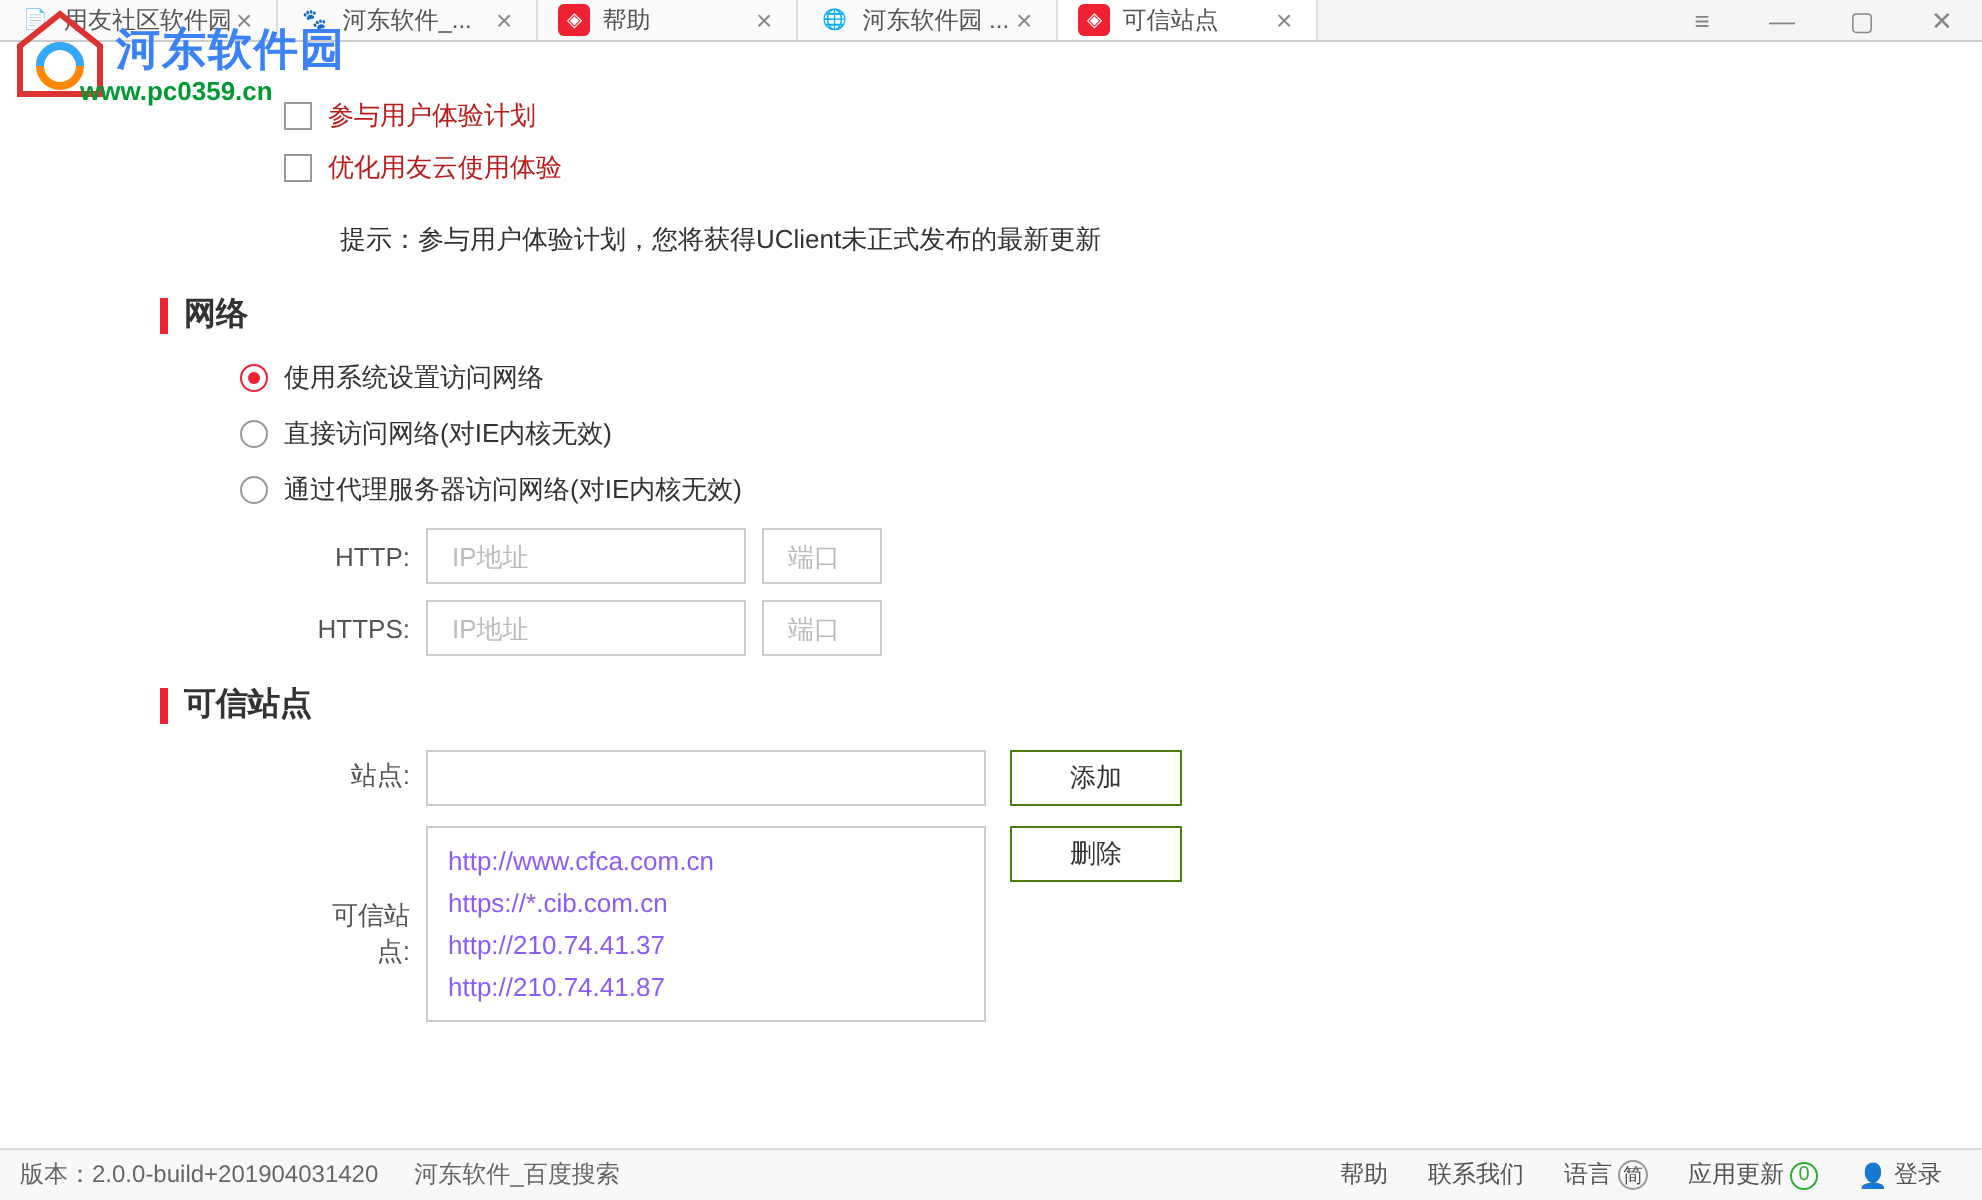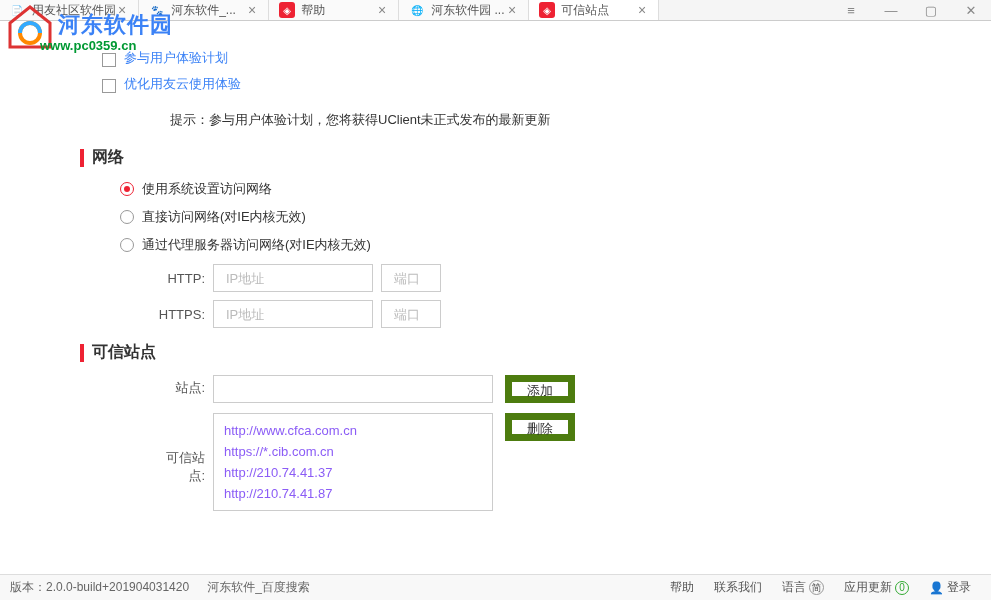--- a/index.html
+++ b/index.html
@@ -9,38 +9,38 @@
 .watermark-text { position: absolute; top: 10px; left: 58px; z-index: 100; font-size: 22px; font-weight: bold; color: #3b82f6; letter-spacing: 1px; }
 .watermark-url { position: absolute; top: 38px; left: 40px; z-index: 100; font-size: 13px; font-weight: bold; color: #009933; }
 .tab-bar { display: flex; height: 21px; border-bottom: 1px solid #ccc; background: #f5f5f5; align-items: stretch; }
 .tab { display: flex; align-items: center; padding: 0 10px; border-right: 1px solid #ddd; min-width: 130px; font-size: 12px; color: #555; background: #fafafa; cursor: pointer; }
 .tab .ticon { width: 16px; height: 16px; margin-right: 6px; display: inline-flex; align-items: center; justify-content: center; border-radius: 3px; font-size: 10px; }
 .tab .tclose { margin-left: auto; color: #888; font-size: 14px; padding: 0 2px; }
 .tab.active { background: #fff; }
 .window-controls { margin-left: auto; display: flex; align-items: center; }
 .window-controls .wbtn { width: 40px; height: 33px; display: flex; align-items: center; justify-content: center; color: #888; font-size: 13px; cursor: pointer; }
 .content { padding: 20px 40px 0 40px; height: 540px; overflow: hidden; }
-.row { margin: 8px 0 8px 62px; display: flex; align-items: flex-end; font-size: 13px; color: #3b82f6; }
+.row { margin: 8px 0 8px 102px; display: flex; align-items: center; font-size: 13px; color: #b91c1c; }
 .chk { width: 14px; height: 14px; border: 1px solid #999; margin-right: 8px; display: inline-block; }
 .tip { margin: 18px 0 18px 130px; font-size: 13px; color: #333; }
 .sec-head { display: flex; align-items: center; margin: 14px 0 12px 40px; }
 .sec-head .bar { width: 4px; height: 18px; background: #e23; margin-right: 8px; }
 .sec-head .st { font-size: 16px; font-weight: bold; color: #333; }
 .radio-row { margin: 10px 0 10px 80px; display: flex; align-items: center; font-size: 13px; color: #333; }
 .radio { width: 14px; height: 14px; border: 1px solid #999; border-radius: 50%; margin-right: 8px; display: inline-flex; align-items: center; justify-content: center; }
 .radio.sel { border-color: #e23; }
 .radio.sel::after { content: ""; width: 6px; height: 6px; background: #e23; border-radius: 50%; }
 .http-row { margin: 8px 0 8px 110px; display: flex; align-items: center; font-size: 13px; }
 .http-row .lbl { width: 55px; text-align: right; margin-right: 8px; color: #555; }
 .http-row input { height: 28px; border: 1px solid #ccc; padding: 0 12px; font-size: 13px; color: #b91c1c; margin-right: 8px; }
 .http-row input::placeholder { color: #bbb; }
 .site-row { margin: 10px 0 10px 110px; display: flex; align-items: flex-start; font-size: 13px; }
 .site-row .lbl { width: 55px; text-align: right; margin-right: 8px; color: #555; padding-top: 4px; }
 .site-row input { width: 280px; height: 28px; border: 1px solid #ccc; padding: 0 8px; margin-right: 12px; }
-.btn { width: 70px; height: 28px; border: 7px solid #4d7c0f; background: #fff; font-size: 13px; color: #333; cursor: pointer; }
+.btn { width: 86px; height: 28px; border: 1px solid #4d7c0f; background: #fff; font-size: 13px; color: #333; cursor: pointer; }
 .trusted-list { width: 280px; border: 1px solid #ccc; padding: 6px 0; margin-right: 12px; height: 98px; overflow: hidden; }
 .trusted-list .li { padding: 3px 10px; font-size: 13px; color: #8b5cf6; cursor: pointer; }
 .status-bar { position: absolute; bottom: 0; left: 0; right: 0; height: 26px; border-top: 1px solid #ddd; background: #f8f8f8; display: flex; align-items: center; padding: 0 10px; font-size: 12px; color: #666; }
 .status-bar .sp { margin-right: 18px; }
 .status-bar .right { margin-left: auto; display: flex; align-items: center; }
 .status-bar .sbtn { margin: 0 10px; cursor: pointer; color: #555; display: flex; align-items: center; }
 .status-bar .badge { display: inline-flex; width: 14px; height: 14px; border: 1px solid #3a3; color: #3a3; border-radius: 50%; align-items: center; justify-content: center; font-size: 10px; margin-left: 3px; }
 .circ { display: inline-flex; width: 15px; height: 15px; border: 1px solid #999; border-radius: 50%; align-items: center; justify-content: center; font-size: 10px; margin-left: 3px; }
 </style>
 </head>

